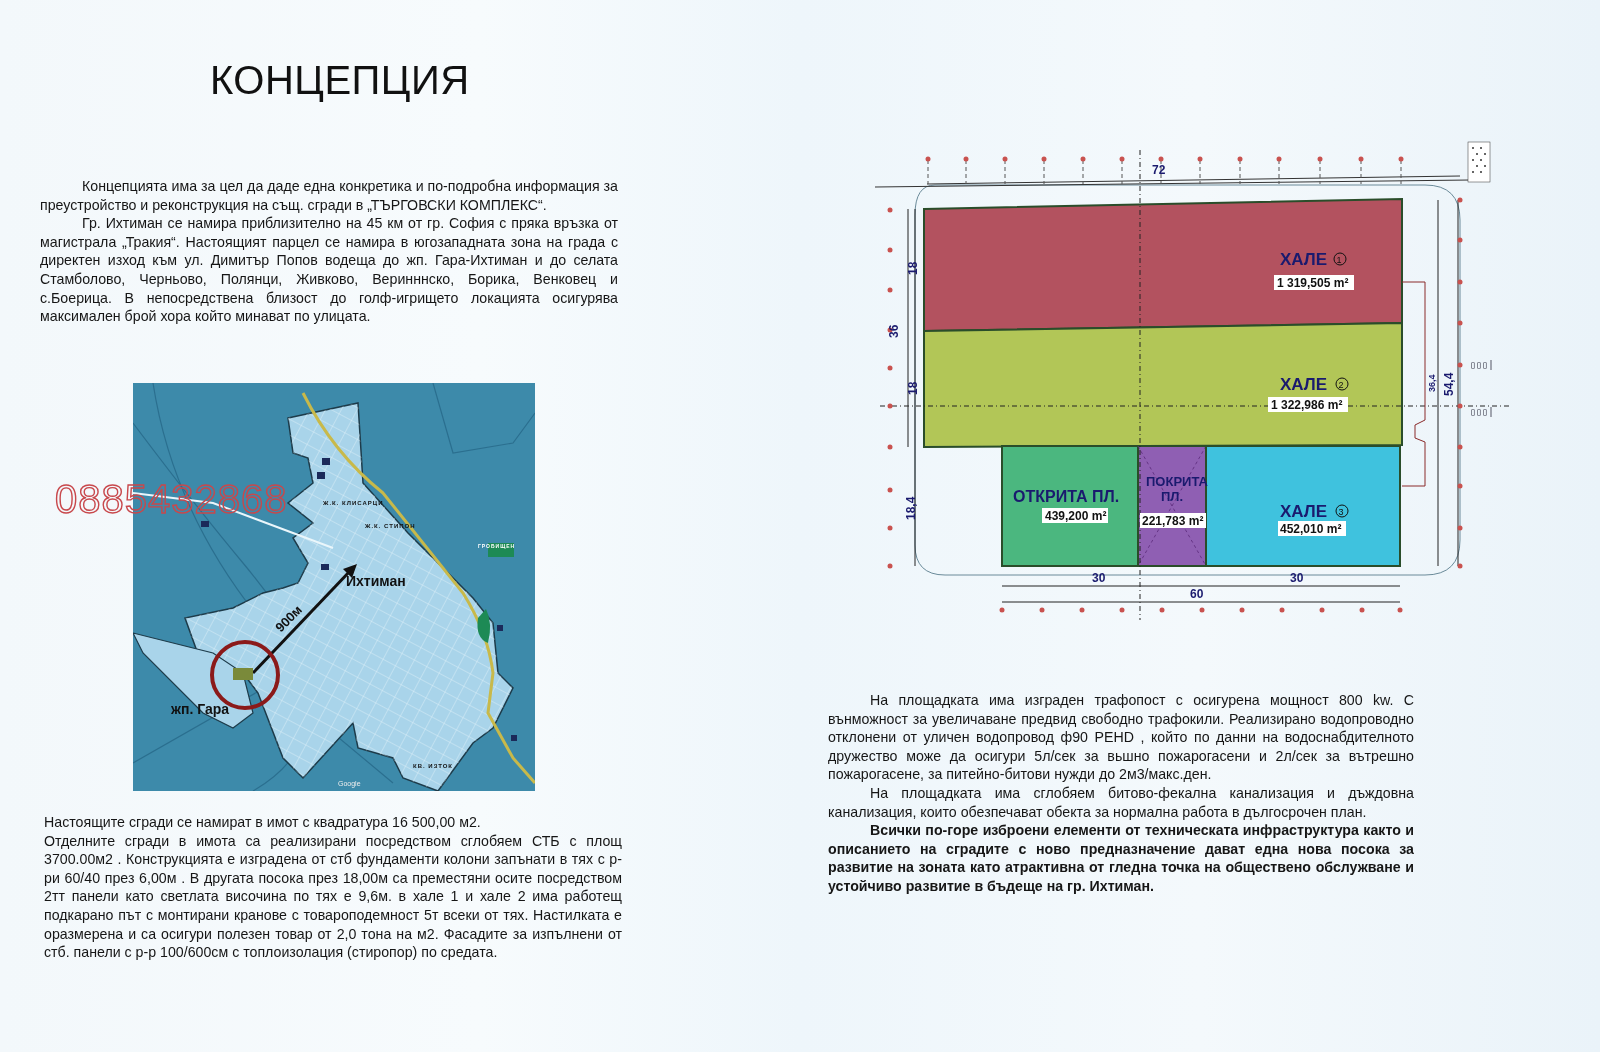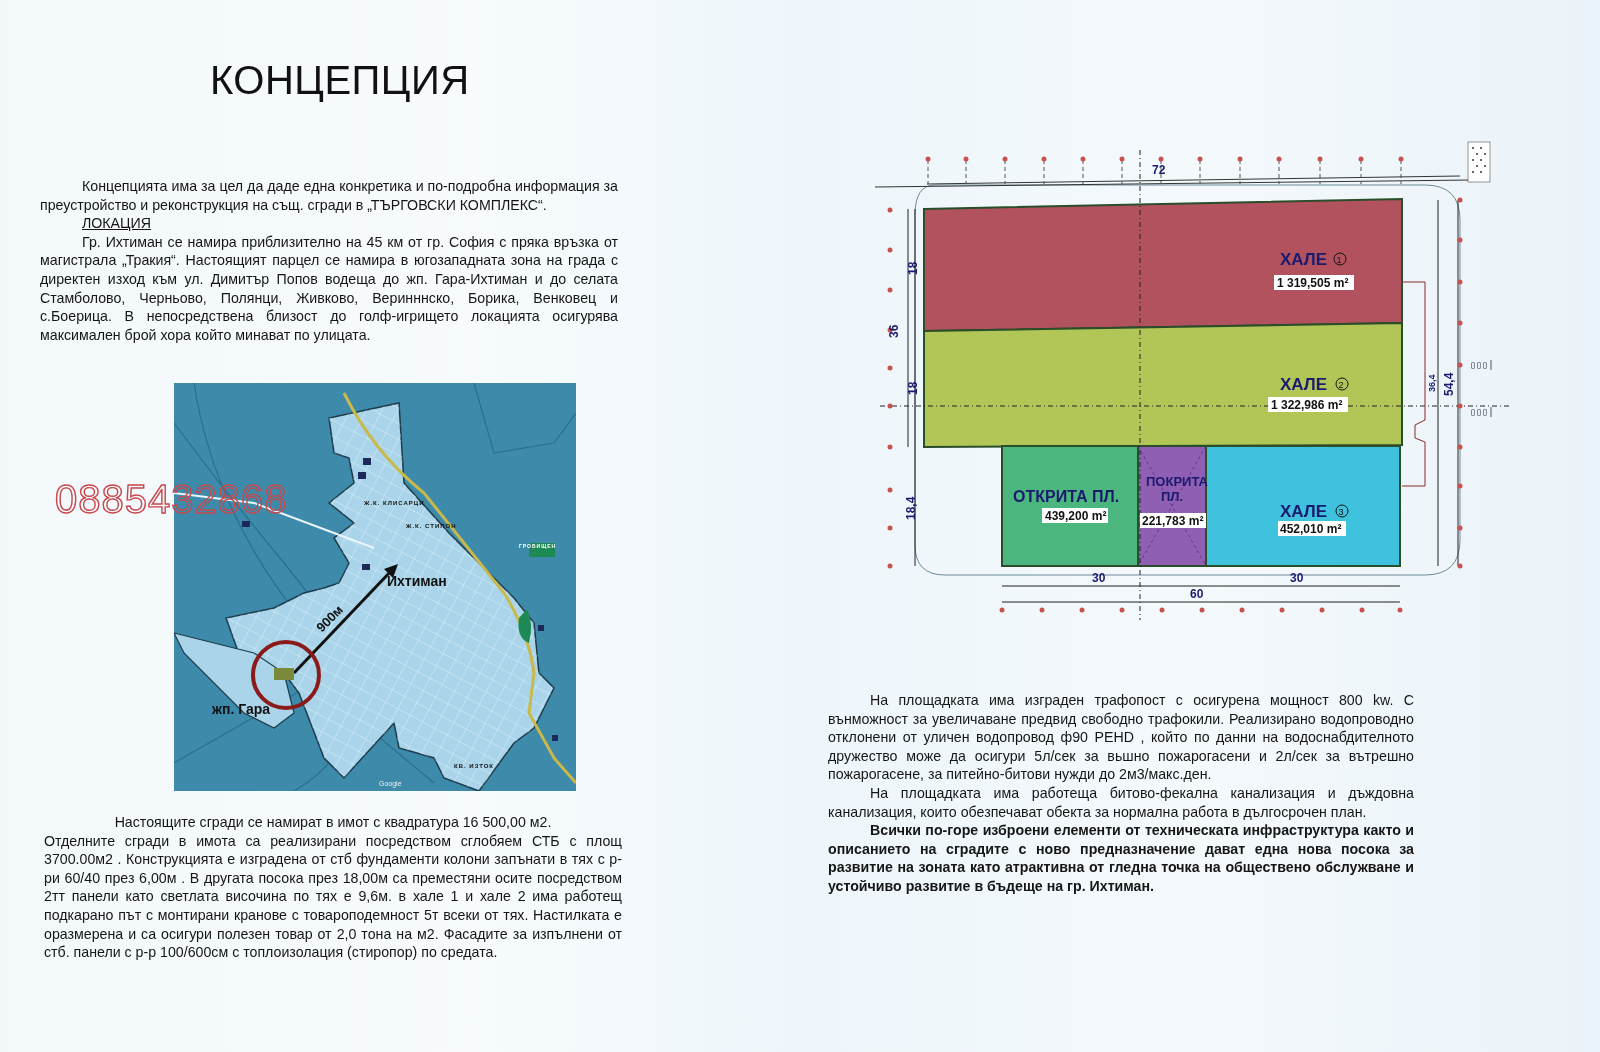--- a/index.html
+++ b/index.html
@@ -10,35 +10,34 @@
   }
   .abs { position:absolute; }
   .title { left:210px; top:58px; font-size:40px; letter-spacing:0.5px; color:#111; }
   .para { font-size:14.2px; line-height:18.6px; text-align:justify; }
   .indent { text-indent:42px; }
   .u { text-decoration:underline; }
   .bold { font-weight:bold; }
   .p-intro { left:40px; top:177px; width:578px; }
   .p-after { left:44px; top:813px; width:578px; }
   .p-right { left:828px; top:643px; width:586px;margin-top:48px; }
-  .map { left:133px; top:383px; width:402px; height:408px; background:#3b82f6; overflow:hidden;margin-left:41px; }
+  .map { left:133px; top:383px; width:402px; height:408px; background:#3b82f6; overflow:hidden; }
   .watermark { left:55px; top:477px; font-size:40px; color:transparent; -webkit-text-stroke:1.4px #c8484c; letter-spacing:1px; }
   .plan { left:870px; top:140px; width:640px; height:480px; }
   .lbl { fill:#1a1a6e; font-family:"Liberation Sans", sans-serif; font-weight:bold; }
   .area { fill:#111; font-family:"Liberation Sans", sans-serif; font-weight:bold; font-size:12px; }
   .dim { fill:#1a1a6e; font-family:"Liberation Sans", sans-serif; font-weight:bold; font-size:12px; }
 </style>
 </head>
 <body>
 
 <div class="abs title">КОНЦЕПЦИЯ</div>
 
 <div class="abs para p-intro">
   <div class="indent">Концепцията има за цел да даде една конкретика и по-подробна информация за преустройство и реконструкция на същ. сгради в „ТЪРГОВСКИ КОМПЛЕКС“.</div>
-  <div class="indent"><span class="u">ЛОКАЦИЯ</span></div>
   <div class="indent">Гр. Ихтиман се намира приблизително на 45 км от гр. София с пряка връзка от магистрала „Тракия“. Настоящият парцел се намира в югозападната зона на града с директен изход към ул. Димитър Попов водеща до жп. Гара-Ихтиман и до селата Стамболово, Черньово, Полянци, Живково,  Веринннско, Борика, Венковец и с.Боерица. В непосредствена близост до голф-игрището локацията осигурява максимален брой хора който минават по улицата.</div>
 </div>
 
 <div class="abs map">
   <svg width="402" height="408" viewBox="0 0 402 408">
     <defs>
       <pattern id="streets" width="14" height="14" patternUnits="userSpaceOnUse" patternTransform="rotate(28)">
         <path d="M0 0 L14 0 M0 0 L0 14" stroke="#e6f4fb" stroke-width="0.9" opacity="0.85"></path>
       </pattern>
     </defs>
@@ -78,21 +77,21 @@
   <div class="abs" style="left:140px;top:228px;font-size:13px;font-weight:bold;color:#111;transform:rotate(-45deg);">900м</div>
   <div class="abs" style="left:190px;top:117px;font-size:6px;font-weight:bold;color:#111;letter-spacing:1px;">Ж.К. КЛИСАРЦИ</div>
   <div class="abs" style="left:232px;top:140px;font-size:6px;font-weight:bold;color:#111;letter-spacing:1px;">Ж.К. СТИПОН</div>
   <div class="abs" style="left:280px;top:380px;font-size:6px;font-weight:bold;color:#111;letter-spacing:1px;">КВ. ИЗТОК</div>
   <div class="abs" style="left:345px;top:160px;font-size:5px;font-weight:bold;color:#fff;letter-spacing:1px;">ГРОБИЩЕН</div>
   <div class="abs" style="left:205px;top:397px;font-size:7px;color:#eee;">Google</div>
 </div>
 <div class="abs watermark">0885432868</div>
 
 <div class="abs para p-after">
-  <div style="text-align:center">Настоящите сгради се намират в имот с квадратура 16 500,00 м2.</div>
+  <div style="">Настоящите сгради се намират в имот с квадратура 16 500,00 м2.</div>
   <div>Отделните сгради в имота са реализирани посредством сглобяем СТБ с площ 3700.00м2 . Конструкцията е изградена от стб фундаменти колони запънати в тях с р-ри 60/40 през 6,00м . В другата посока през 18,00м са преместяни осите посредством 2тт панели като светлата височина по тях е 9,6м. в хале 1 и хале 2 има работещ подкарано път с монтирани кранове  с товароподемност 5т всеки от тях. Настилката е оразмерена и са осигури полезен товар от 2,0 тона на м2. Фасадите за изпълнени от стб. панели с р-р 100/600см с топлоизолация (стиропор) по средата.</div>
 </div>
 
 <div class="abs plan">
   <svg width="640" height="480" viewBox="0 0 640 480">
 
     <path d="M65 45 L555 45 Q590 45 590 80 L590 400 Q590 435 555 435 L75 435 Q45 435 45 405 L45 75 Q45 45 65 45 Z" fill="none" stroke="#6a8a99" stroke-width="1"></path>
     <line x1="5" y1="47" x2="600" y2="40" stroke="#333" stroke-width="1"></line>
     <line x1="57" y1="44" x2="590" y2="36" stroke="#333" stroke-width="1"></line>
 
@@ -236,15 +235,15 @@
     <text class="lbl" x="410" y="377" font-size="17">ХАЛЕ</text>
     <circle cx="472" cy="371" r="6" fill="none" stroke="#111" stroke-width="1"></circle>
     <text x="468.5" y="375" font-size="9" fill="#111">3</text>
     <rect x="408" y="381" width="68" height="15" fill="#fff"></rect>
     <text class="area" x="410" y="393">452,010 m²</text>
   </svg>
 </div>
 
 <div class="abs para p-right">
   <div class="indent">На площадката има изграден трафопост с осигурена мощност 800 kw. С вънможност за увеличаване предвид свободно трафокили. Реализирано водопроводно отклонени от уличен водопровод ф90 PEHD , който по данни на водоснабдителното дружество може да осигури 5л/сек за вьшно пожарогасени и 2л/сек за вътрешно пожарогасене, за питейно-битови нужди до 2м3/макс.ден.</div>
-  <div class="indent">На площадката има работеща битово-фекална канализация и дъждовна канализация, които обезпечават обекта за нормална работа в дългосрочен план.</div>
+  <div class="indent">На площадката има сглобяем битово-фекална канализация и дъждовна канализация, които обезпечават обекта за нормална работа в дългосрочен план.</div>
   <div class="indent bold">Всички по-горе изброени елементи от техническата инфраструктура както и описанието на сградите с ново предназначение дават една нова посока за развитие на зоната като атрактивна от гледна точка на обществено обслужване  и устойчиво развитие в бъдеще на гр. Ихтиман.</div>
 </div>
 
 </body></html>

